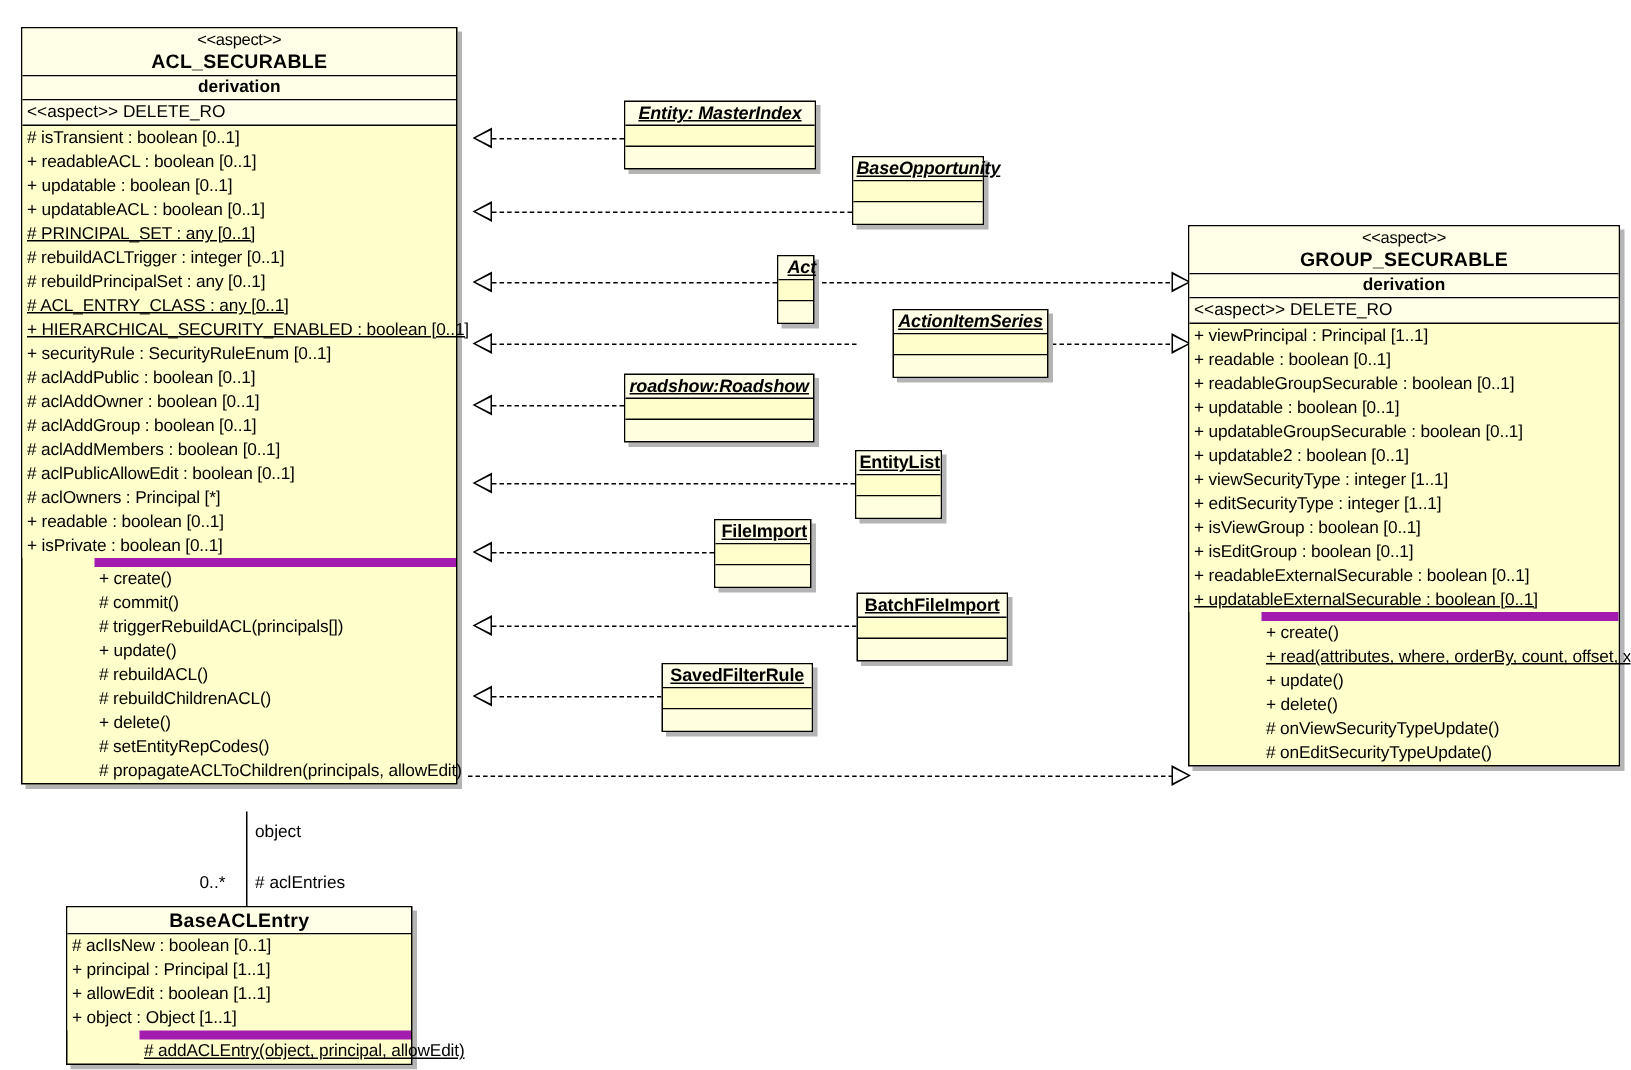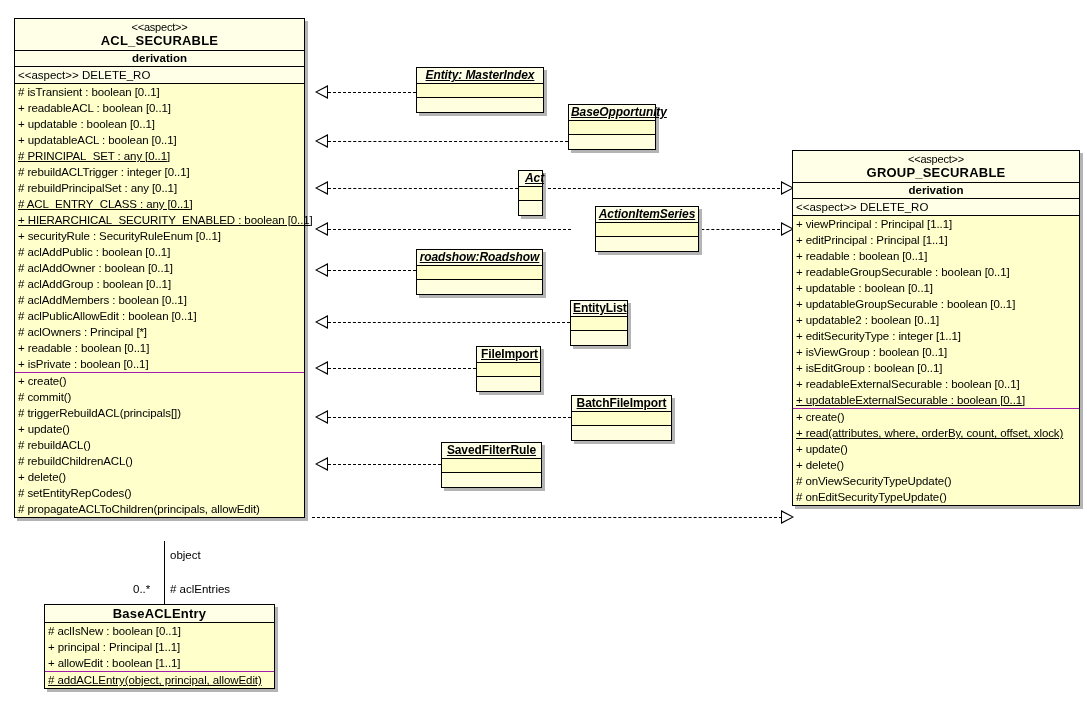--- a/index.html
+++ b/index.html
@@ -72,21 +72,22 @@
     line-height: 16px;
     border-bottom: 1px solid #000000;
     padding: 0 2px 0 3px;
     white-space: nowrap;
   }
   .compartment {
     padding: 0;
     background: #ffffcc;
   }
   .compartment.ops {
-    border-top: 1px solid #a21caf;
+    border-top: 6px solid #a21caf;
+    margin-left: 48px;
   }
   .feature {
     display: block;
     line-height: 16px;
     padding: 0 2px 0 3px;
     white-space: nowrap;
     font-size: 11.5px;
     letter-spacing: -0.1px;
   }
   .feature.u {
@@ -245,26 +246,26 @@
 
 <div class="uml-class" style="left:792px; top:150px; width:288px;">
   <div class="uml-header">
     <span class="stereotype">&lt;&lt;aspect&gt;&gt;</span>
     <span class="cls-name">GROUP_SECURABLE</span>
   </div>
   <div class="derivation-row">derivation</div>
   <div class="aspect-row">&lt;&lt;aspect&gt;&gt; DELETE_RO</div>
   <div class="compartment">
       <span class="feature">+ viewPrincipal : Principal [1..1]</span>
-      <span class="feature">+ editPrincipal : Principal [1..1]</span>
       <span class="feature">+ readable : boolean [0..1]</span>
       <span class="feature">+ readableGroupSecurable : boolean [0..1]</span>
       <span class="feature">+ updatable : boolean [0..1]</span>
       <span class="feature">+ updatableGroupSecurable : boolean [0..1]</span>
       <span class="feature">+ updatable2 : boolean [0..1]</span>
+      <span class="feature">+ viewSecurityType : integer [1..1]</span>
       <span class="feature">+ editSecurityType : integer [1..1]</span>
       <span class="feature">+ isViewGroup : boolean [0..1]</span>
       <span class="feature">+ isEditGroup : boolean [0..1]</span>
       <span class="feature">+ readableExternalSecurable : boolean [0..1]</span>
       <span class="feature u">+ updatableExternalSecurable : boolean [0..1]</span>
     </div>
   <div class="compartment ops">
       <span class="feature">+ create()</span>
       <span class="feature u">+ read(attributes, where, orderBy, count, offset, xlock)</span>
       <span class="feature">+ update()</span>
@@ -275,20 +276,21 @@
 </div>
 
 <div class="uml-class" style="left:44px; top:604px; width:231px;">
   <div class="uml-header" style="line-height:15px; padding:1px 3px;">
     <span class="cls-name">BaseACLEntry</span>
   </div>
   <div class="compartment">
       <span class="feature"># aclIsNew : boolean [0..1]</span>
       <span class="feature">+ principal : Principal [1..1]</span>
       <span class="feature">+ allowEdit : boolean [1..1]</span>
+      <span class="feature">+ object : Object [1..1]</span>
     </div>
   <div class="compartment ops">
       <span class="feature u"># addACLEntry(object, principal, allowEdit)</span>
     </div>
 </div>
 
 <div class="uml-class" style="left:416px; top:67px; width:128px;">
   <div class="uml-header" style="padding:0 2px; line-height:15px;">
     <span class="cls-name small">Entity: MasterIndex</span>
   </div>

